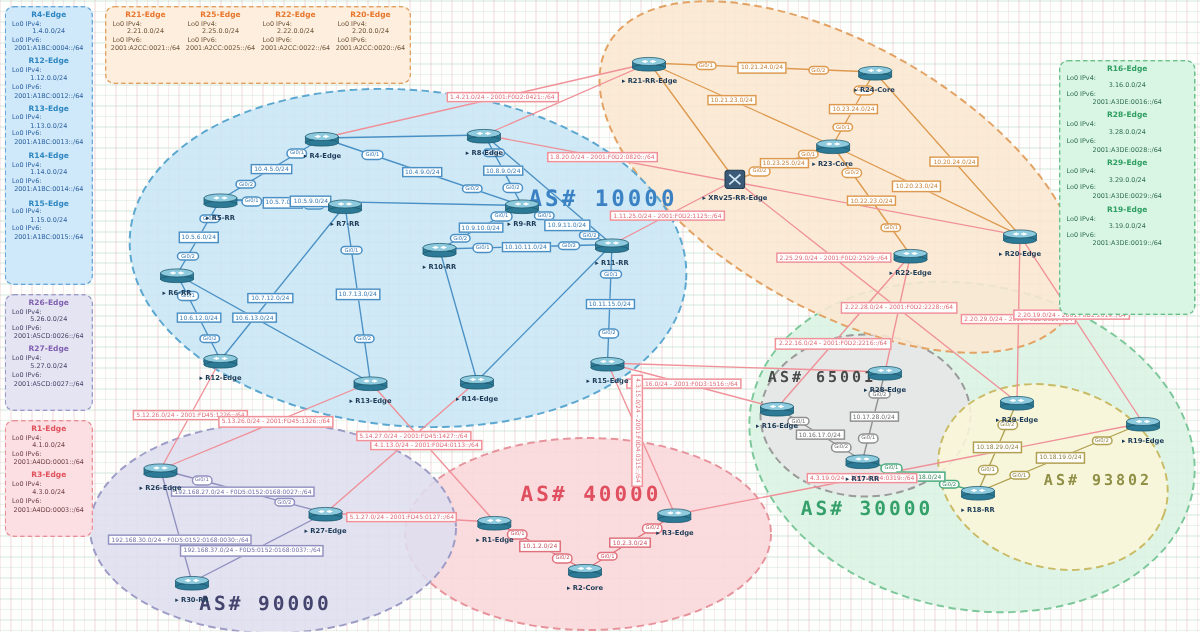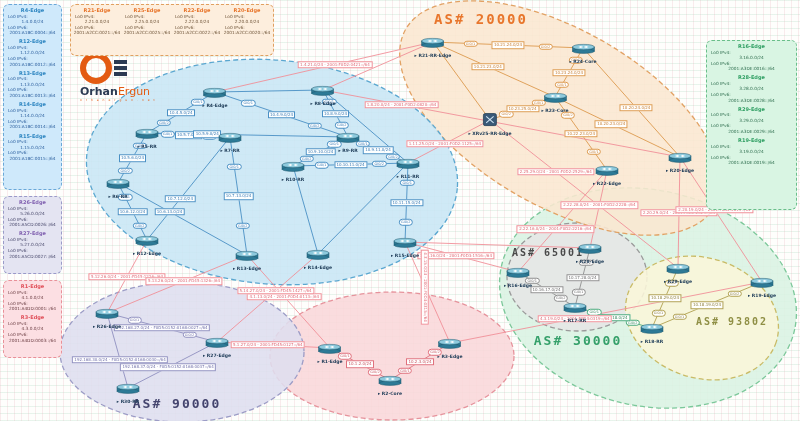--- a/index.html
+++ b/index.html
@@ -100,37 +100,26 @@
       <line x1="405" y1="242" x2="590" y2="248" stroke="#f09098" stroke-width="0.9"></line>
       <line x1="405" y1="242" x2="450" y2="343" stroke="#f09098" stroke-width="0.9"></line>
       <line x1="247" y1="255" x2="330" y2="348" stroke="#f09098" stroke-width="0.9"></line>
       <line x1="450" y1="343" x2="762" y2="282" stroke="#f09098" stroke-width="0.9"></line>
       <line x1="147" y1="240" x2="107" y2="313" stroke="#f09098" stroke-width="0.9"></line>
       <line x1="247" y1="255" x2="107" y2="313" stroke="#f09098" stroke-width="0.9"></line>
       <line x1="318" y1="254" x2="217" y2="342" stroke="#f09098" stroke-width="0.9"></line>
       <line x1="330" y1="348" x2="217" y2="342" stroke="#f09098" stroke-width="0.9"></line>
     </svg>
 
-  <div class="logo">
-    <div class="logo-mark">
-      <span class="logo-o"></span>
-      <span class="logo-e">
-          <i></i>
-          <i></i>
-          <i></i>
-        </span>
-    </div>
-    <div class="logo-text"><span>Orhan</span><span class="lt2">Ergun</span></div>
-    <div class="logo-tag">o r h a n e r g u n . n e t</div>
-  </div>
 
 <div class="aslabel" style="left: 578px; top: 340px; color: rgb(53, 160, 106); font-size: 13px;">AS# 30000</div>
     <div class="aslabel" style="left: 548px; top: 252px; color: rgb(74, 74, 74); font-size: 10px;">AS# 65001</div>
     <div class="aslabel" style="left: 732px; top: 321px; color: rgb(143, 143, 69); font-size: 10px;">AS# 93802</div>
-    <div class="aslabel" style="left: 481px; top: 19px; color: rgb(232, 118, 44); font-size: 14px;">AS# 20000</div>
+    <div class="aslabel" style="left: 402px; top: 132px; color: rgb(59, 130, 196); font-size: 15px;">AS# 10000</div>
+    <div class="aslabel" style="left: 394px; top: 330px; color: rgb(224, 79, 95); font-size: 14px;">AS# 40000</div>
     <div class="aslabel" style="left: 177px; top: 403px; color: rgb(68, 68, 110); font-size: 13px;">AS# 90000</div>
     <div class="llab" style="left: 181px; top: 112.5px; border-color: rgb(74, 144, 196); color: rgb(58, 123, 181);">10.4.5.0/24</div>
     <div class="pill" style="left: 198px; top: 102.25px; border-color: rgb(74, 144, 196); color: rgb(58, 123, 181);">Gi0/1</div>
     <div class="pill" style="left: 164px; top: 122.75px; border-color: rgb(74, 144, 196); color: rgb(58, 123, 181);">Gi0/2</div>
     <div class="llab" style="left: 281.5px; top: 114.5px; border-color: rgb(74, 144, 196); color: rgb(58, 123, 181);">10.4.9.0/24</div>
     <div class="pill" style="left: 248.25px; top: 103.25px; border-color: rgb(74, 144, 196); color: rgb(58, 123, 181);">Gi0/1</div>
     <div class="pill" style="left: 314.75px; top: 125.75px; border-color: rgb(74, 144, 196); color: rgb(58, 123, 181);">Gi0/2</div>
     <div class="llab" style="left: 335.5px; top: 113.5px; border-color: rgb(74, 144, 196); color: rgb(58, 123, 181);">10.8.9.0/24</div>
     <div class="pill" style="left: 329.25px; top: 101.75px; border-color: rgb(74, 144, 196); color: rgb(58, 123, 181);">Gi0/1</div>
     <div class="pill" style="left: 341.75px; top: 125.25px; border-color: rgb(74, 144, 196); color: rgb(58, 123, 181);">Gi0/2</div>

